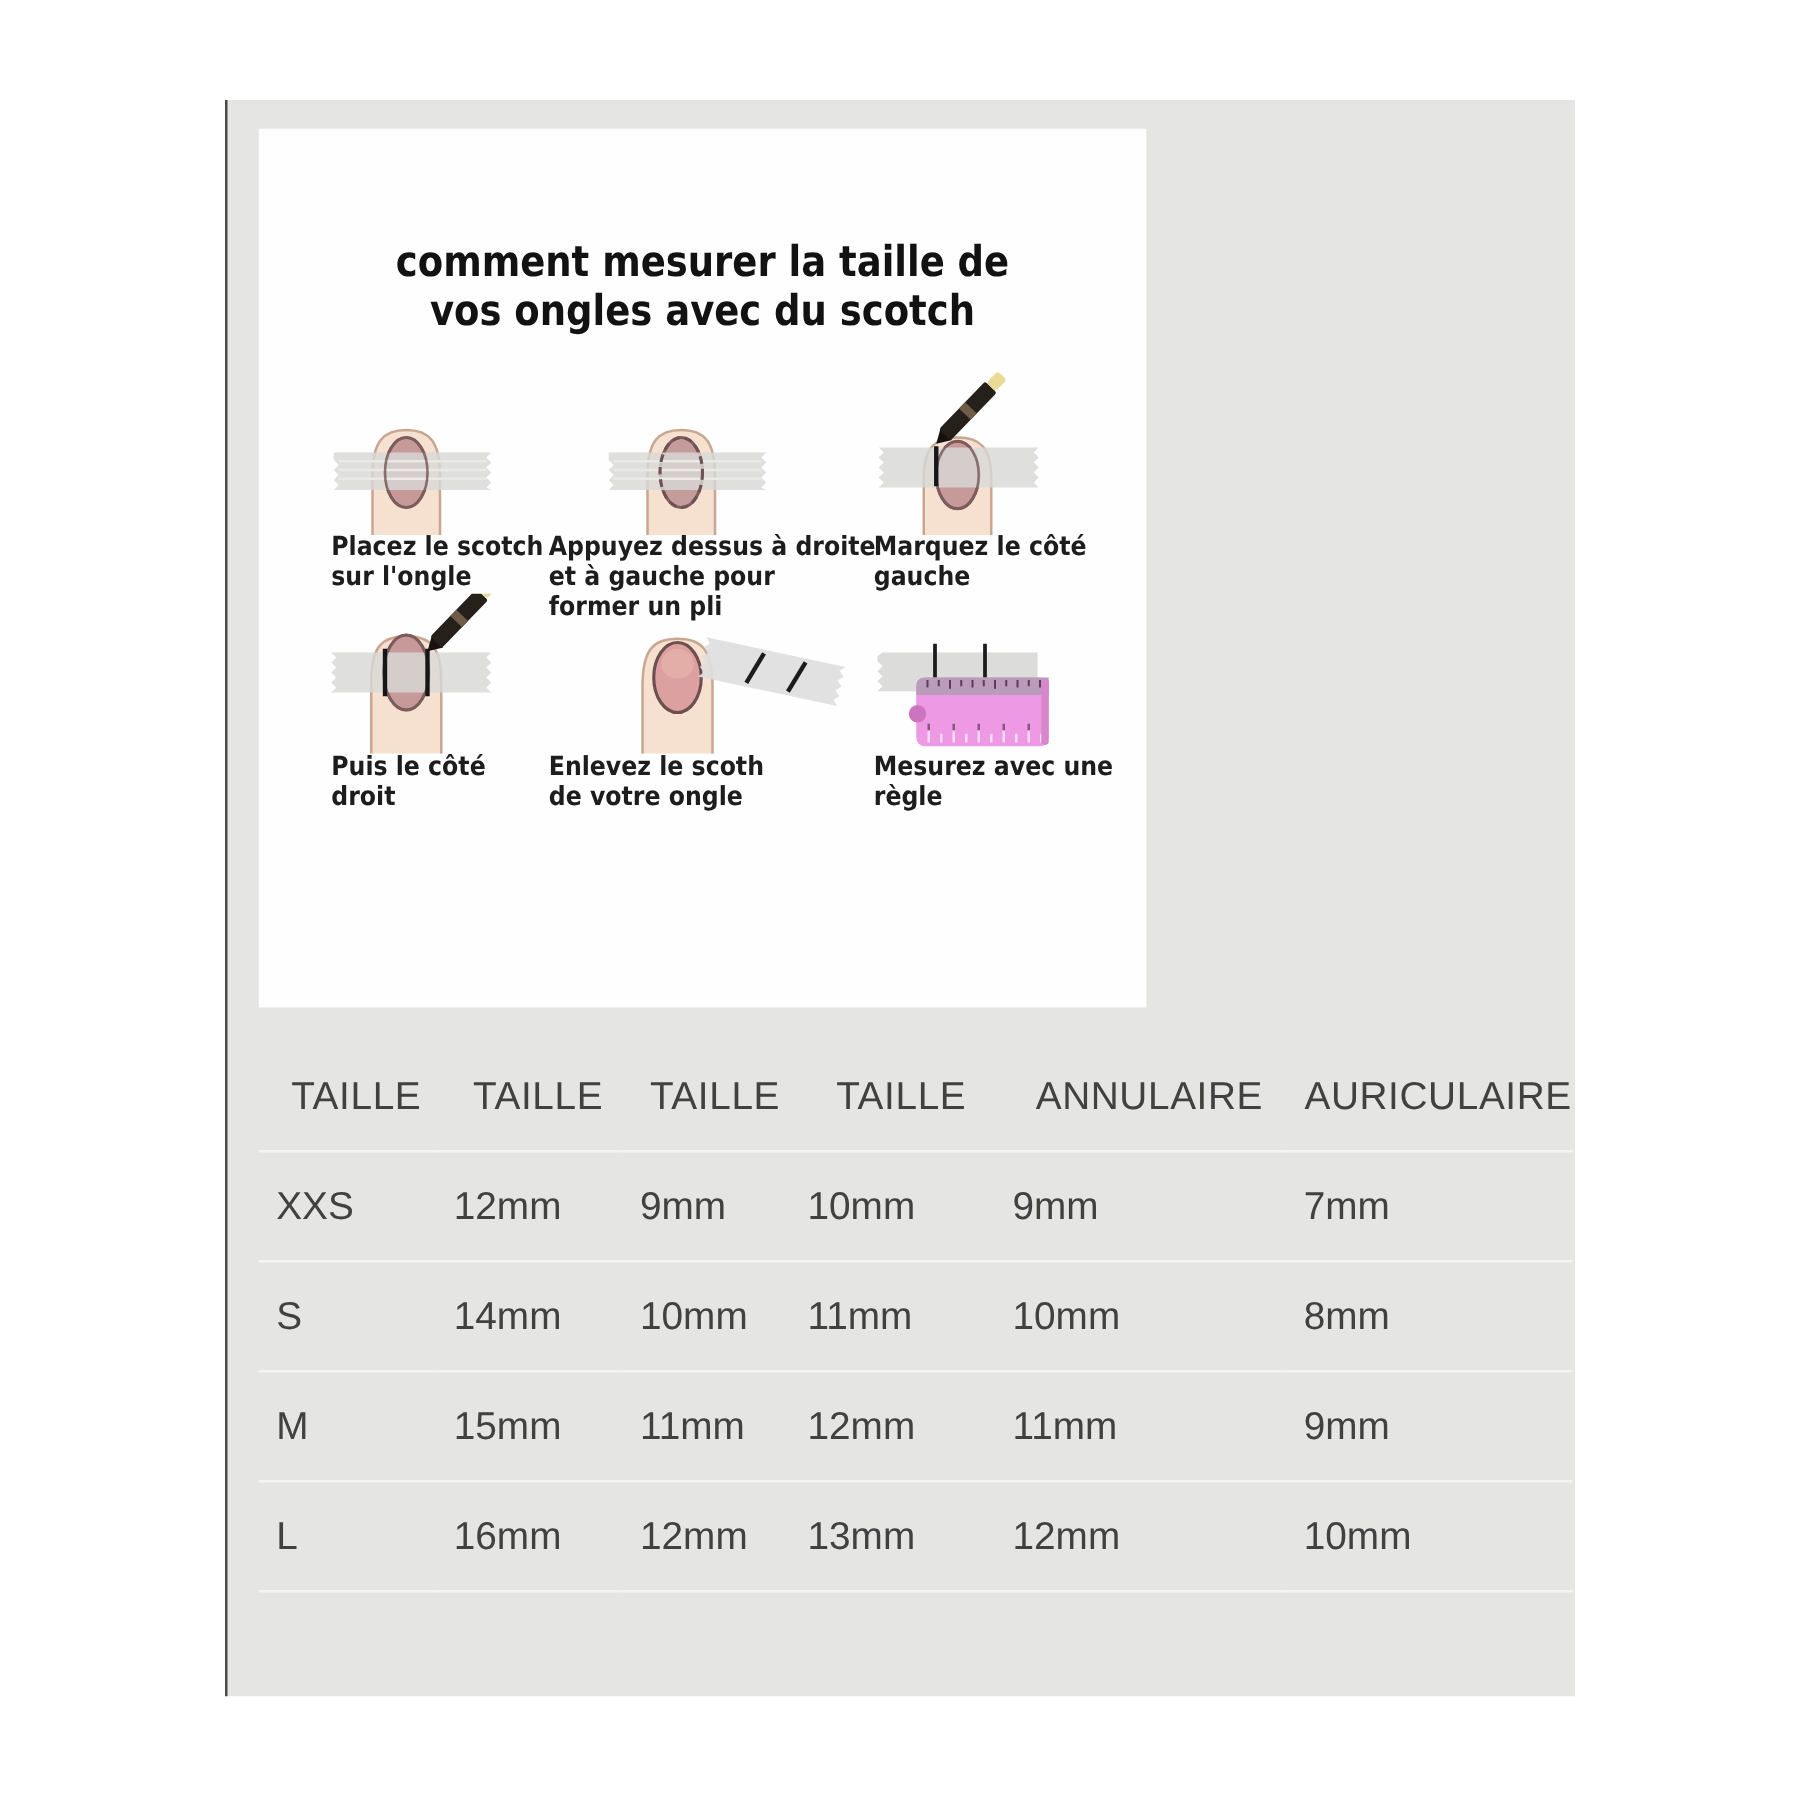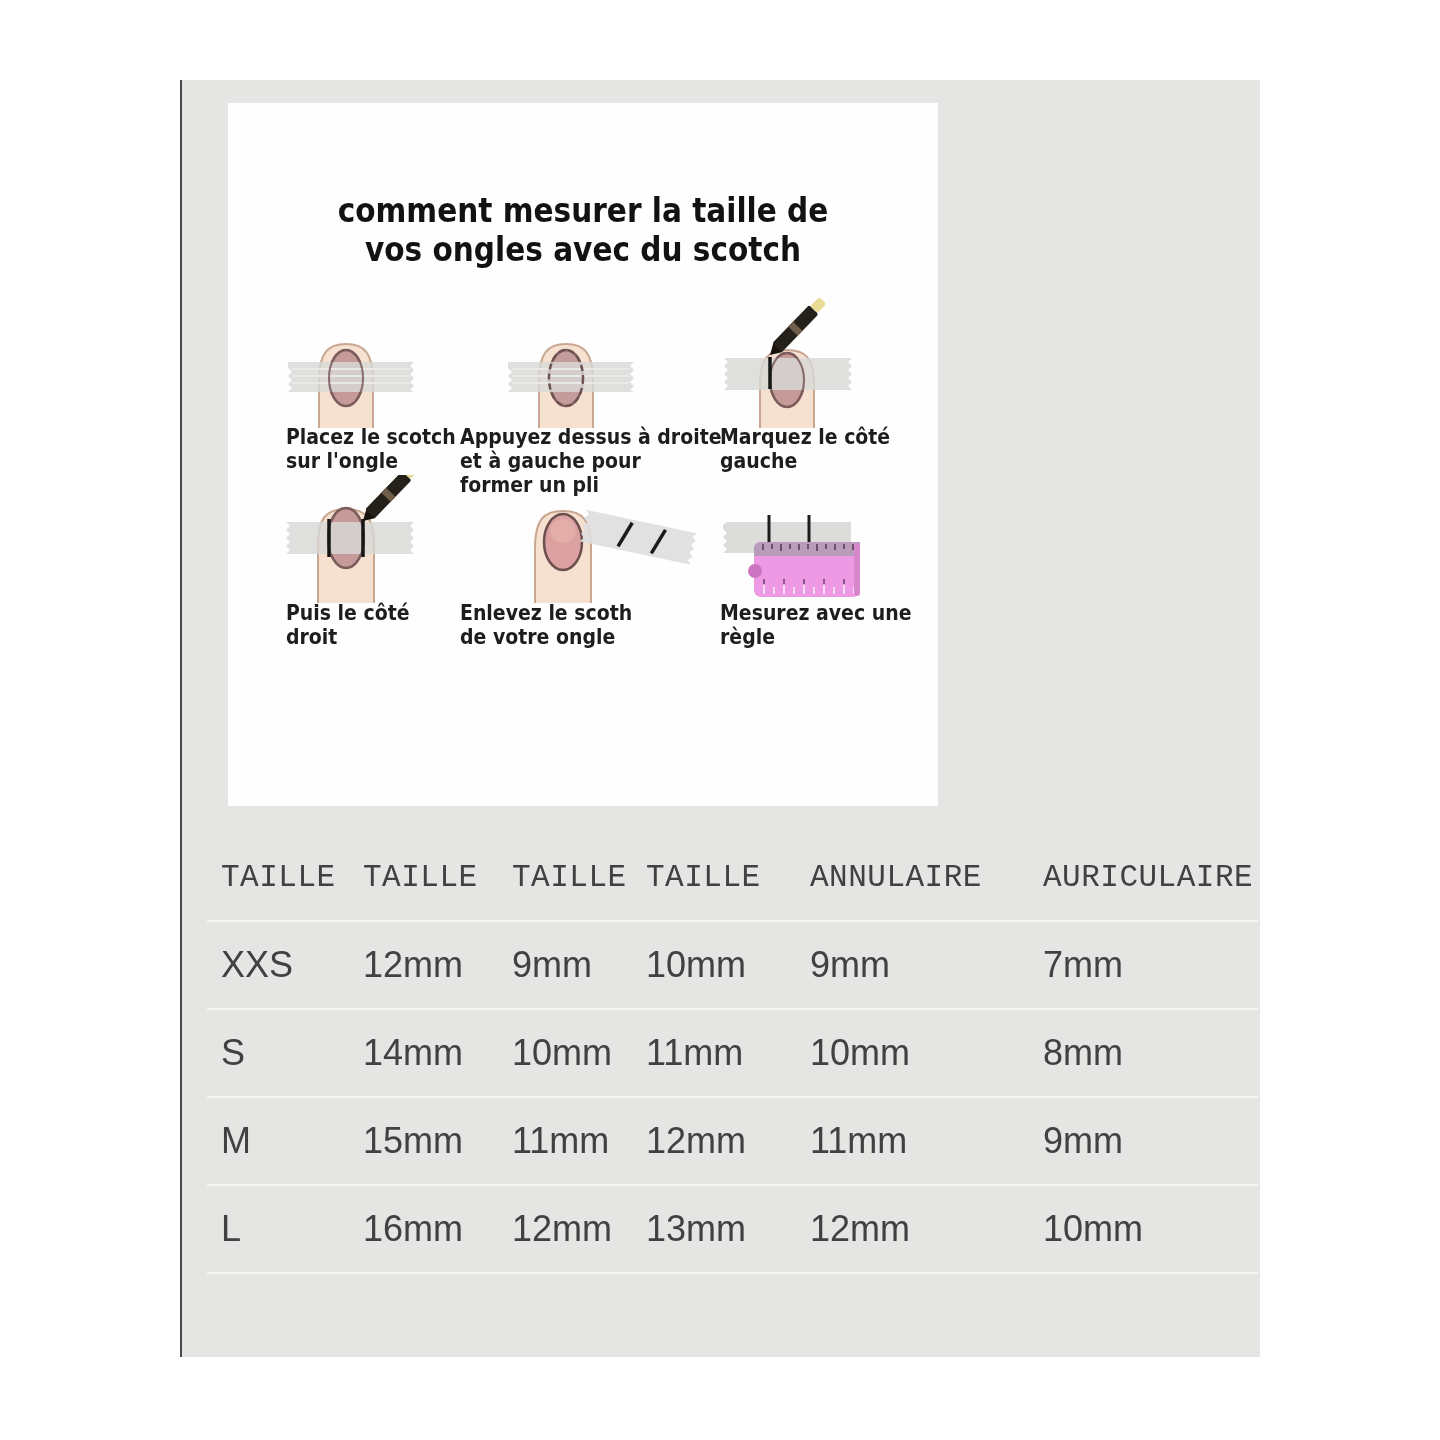--- a/index.html
+++ b/index.html
@@ -1,36 +1,36 @@
 <!DOCTYPE html>
 <html><head>
 <meta charset="utf-8">
 <style>
   html,body{margin:0;padding:0;background:#ffffff;}
   .page{position:relative;width:1440px;height:1440px;background:#ffffff;overflow:hidden;
         font-family:"Liberation Sans",sans-serif;}
   .panel{position:absolute;left:180px;top:80px;width:1080px;height:1277px;
          background:#e5e5e4;border-left:2px solid #4b4b4b;box-sizing:border-box;}
-  .card{position:absolute;left:25px;top:23px;width:710px;height:703px;background:#fefefe;margin-left:21px;}
+  .card{position:absolute;left:25px;top:23px;width:710px;height:703px;background:#fefefe;}
 
   .guide-title{position:absolute;top:88px;left:0;width:100%;text-align:center;}
   .guide-title .tt{transform:scaleX(.87);transform-origin:50% 0;
     font-family:"DejaVu Sans",sans-serif;font-weight:bold;font-size:34px;line-height:39px;color:#121212;}
 
   .step{position:absolute;}
   .step svg{display:block;}
   .cap{position:absolute;font-family:"DejaVu Sans",sans-serif;font-weight:bold;
        font-size:21px;line-height:24px;color:#1d1d1d;transform:scaleX(.9);
        transform-origin:0 0;white-space:nowrap;}
 
   .size-table{position:absolute;left:25px;top:754px;width:1051px;
       border-collapse:collapse;table-layout:fixed;color:#414141;}
-  .size-table th{font-weight:400;font-size:31px;letter-spacing:.5px;text-align:left;
-      padding:0 0 0 14px;height:86px;vertical-align:middle;white-space:nowrap;font-family:Liberation Mono, monospace;}
-  .size-table td{font-weight:400;font-size:36px;text-align:left;padding:0 0 0 14px;
+  .size-table th{font-weight:400;font-size:31px;letter-spacing:.5px;text-align:center;
+      padding:0 0 0 14px;height:86px;vertical-align:middle;white-space:nowrap;}
+  .size-table td{font-weight:400;font-size:31px;text-align:left;padding:0 0 0 14px;
       height:86px;vertical-align:middle;border-top:2px solid #f4f4f2;white-space:nowrap;}
   .size-table tbody tr:last-child td{border-bottom:2px solid #f4f4f2;}
 </style>
 </head>
 <body>
 
 <div class="page">
   <div class="panel">
 
     <div class="card">

